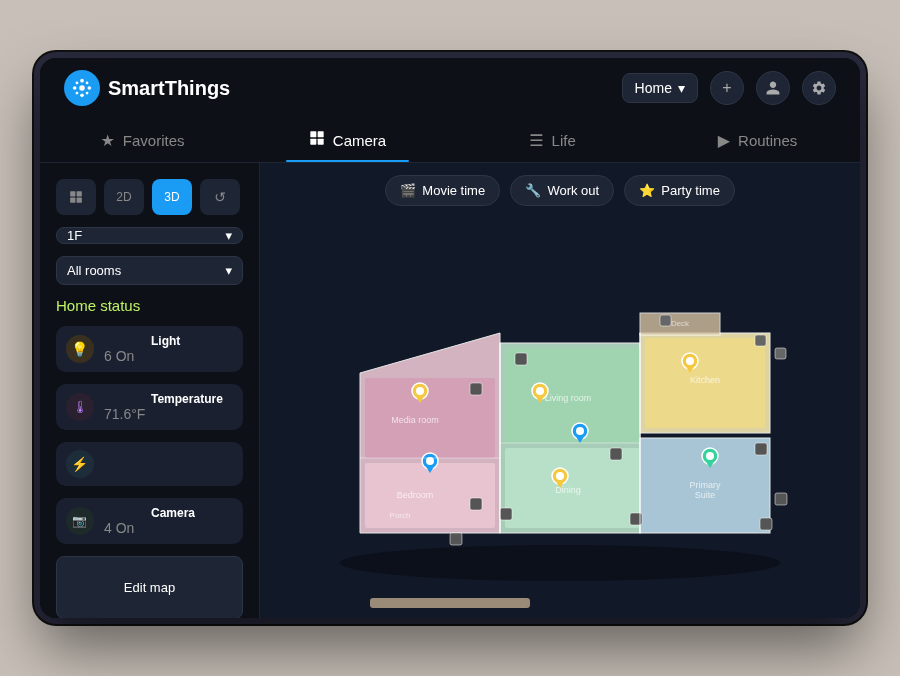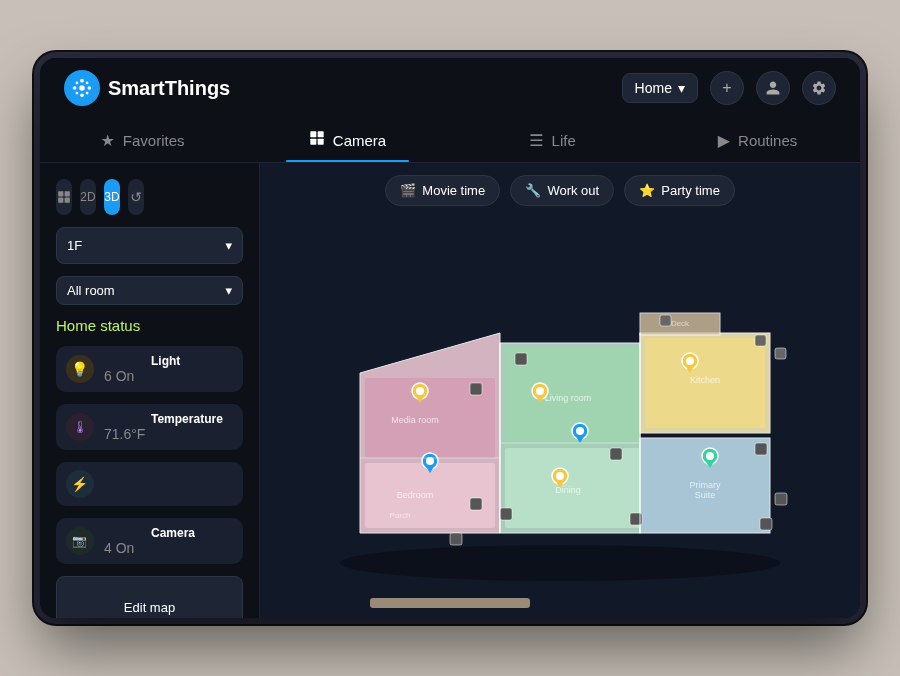--- a/index.html
+++ b/index.html
@@ -148,21 +148,21 @@
       gap: 12px;
       flex-shrink: 0;
     }
 
     .view-controls {
       display: flex;
       align-items: center;
       gap: 8px;
     }
     .view-btn {
-      width: 16px;
+      width: 40px;
       height: 36px;
       background: #1e2535;
       border-radius: 8px;
       display: flex;
       align-items: center;
       justify-content: center;
       color: #888;
       font-size: 13px;
       cursor: pointer;
     }
@@ -170,21 +170,21 @@
       background: #1b9cf4;
       color: white;
     }
 
     .floor-select {
       display: flex;
       align-items: center;
       background: #1e2535;
       border: 1px solid #2e3545;
       border-radius: 8px;
-      padding: 10px 10px;
+      padding: 0 10px;
       color: white;
       font-size: 13px;
       gap: 6px;
     }
 
     .room-select {
       display: flex;
       align-items: center;
       background: #1e2535;
       border: 1px solid #2e3545;
@@ -378,21 +378,21 @@
           </div>
         </div>
 
         <div class="floor-select">
           <span>1F</span>
           <span style="flex:1"></span>
           <span>▾</span>
         </div>
 
         <div class="room-select">
-          <span>All room</span>
+          <span>All rooms</span>
           <span style="flex:1"></span>
           <span>▾</span>
         </div>
 
         <span class="home-status-label">Home status</span>
 
         <div class="status-item">
           <div class="status-icon light">💡</div>
           <div class="status-info">
             <div class="status-name">Light</div>

